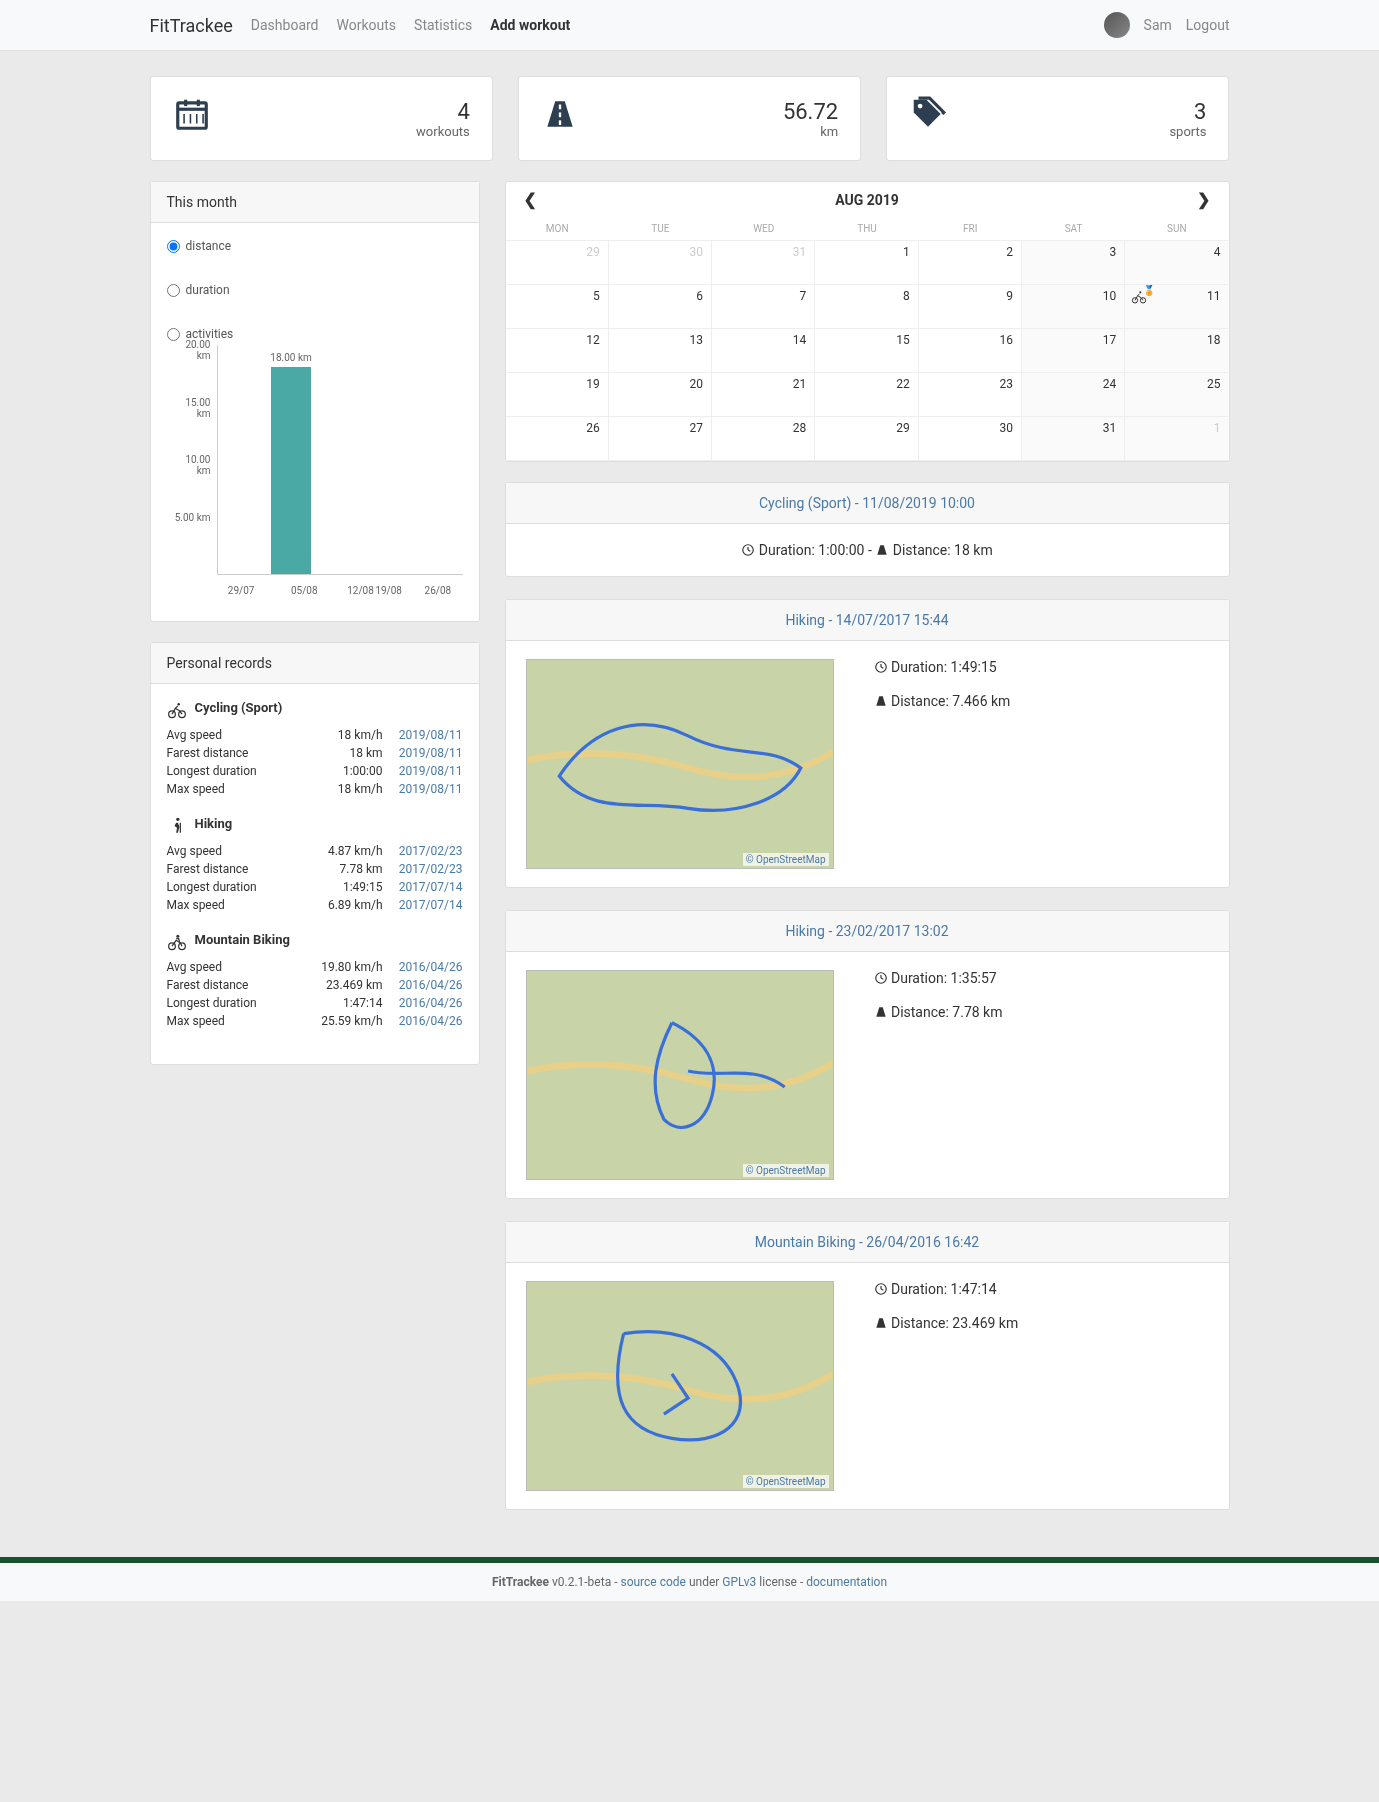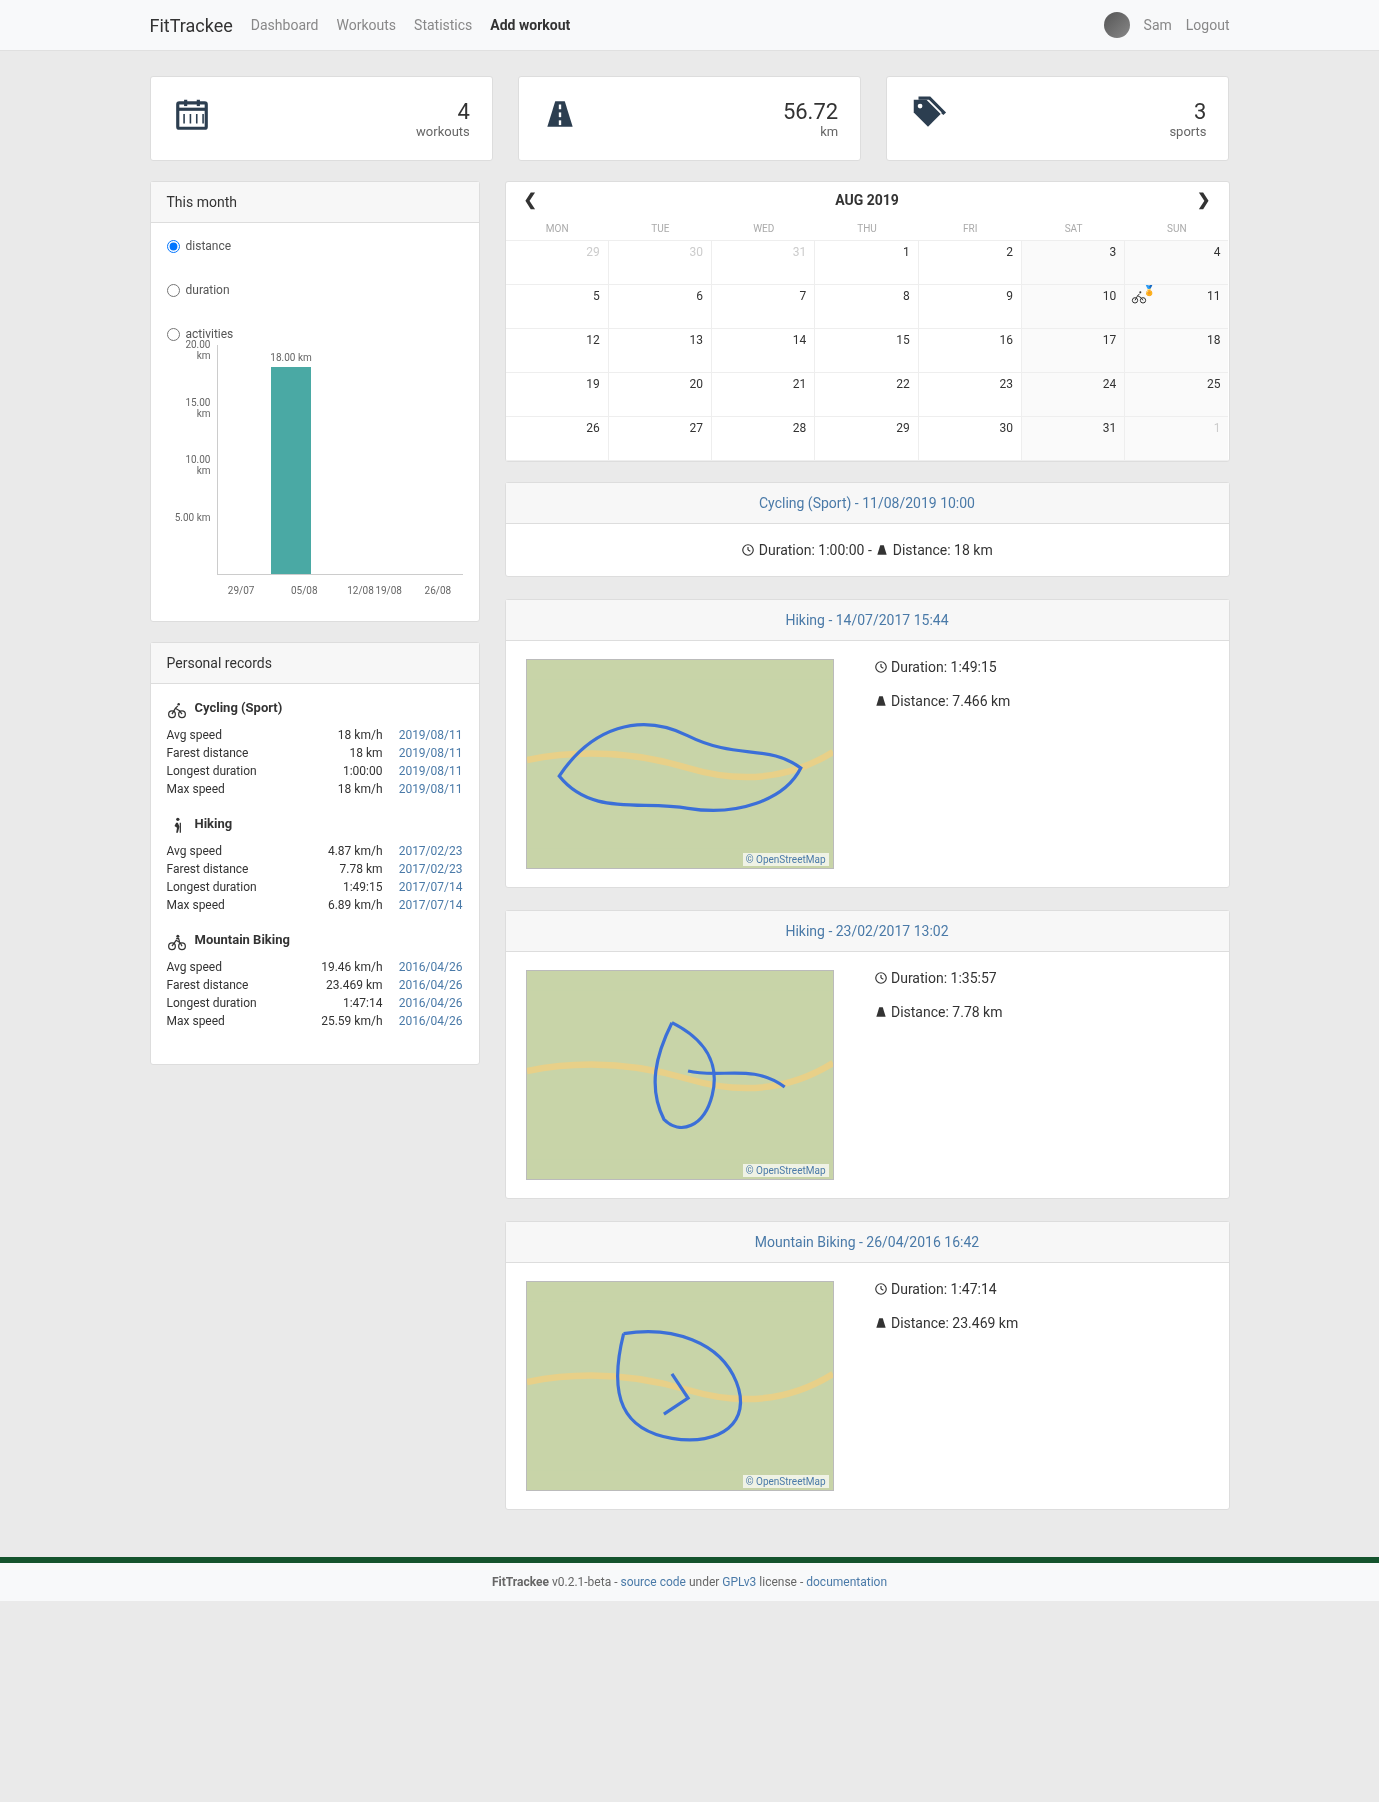--- a/index.html
+++ b/index.html
@@ -245,21 +245,21 @@
                     <circle cx="18" cy="17" r="4" fill="none" stroke="#333" stroke-width="1.5"></circle>
                     <path d="M6 17 L11 10 L16 13 L18 17" fill="none" stroke="#333" stroke-width="1.5"></path>
                     <circle cx="13" cy="5" r="1.8" fill="#333"></circle>
                     <path d="M11 8 L14 8 L15 12" fill="none" stroke="#333" stroke-width="1.5"></path>
                   </svg>
                 </span>
                 <span>Mountain Biking</span>
               </div>
               <div class="record-row">
     <span class="record-label">Avg speed</span>
-    <span class="record-value">19.46 km/h</span>
+    <span class="record-value">19.80 km/h</span>
     <span class="record-date">2016/04/26</span>
               </div>
               <div class="record-row">
     <span class="record-label">Farest distance</span>
     <span class="record-value">23.469 km</span>
     <span class="record-date">2016/04/26</span>
               </div>
               <div class="record-row">
     <span class="record-label">Longest duration</span>
     <span class="record-value">1:47:14</span>

